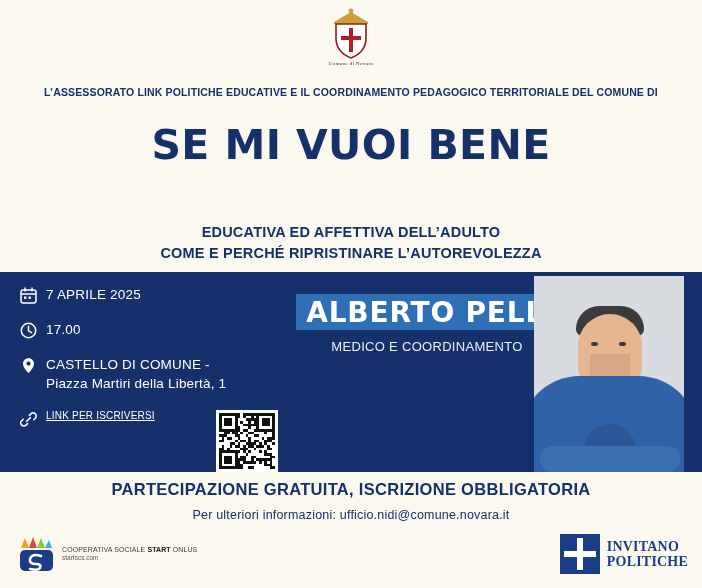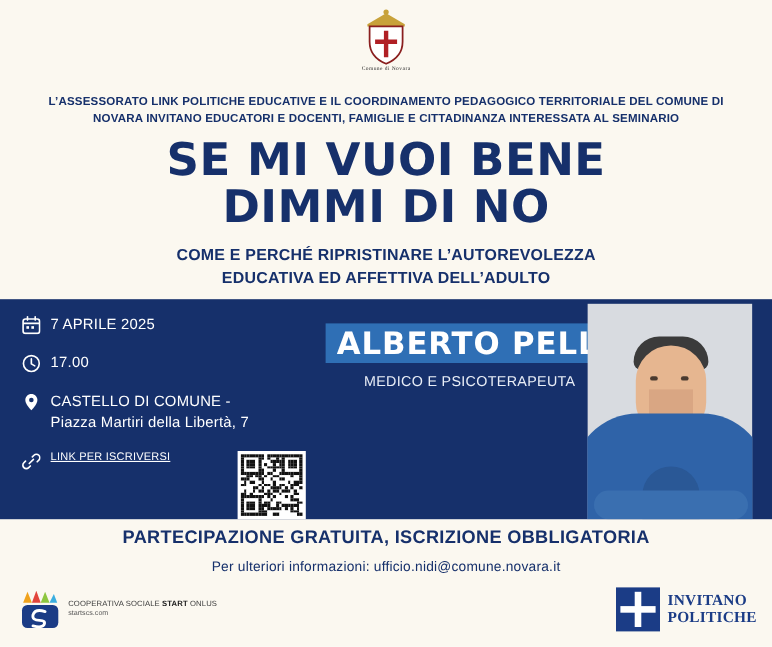--- a/index.html
+++ b/index.html
@@ -283,31 +283,29 @@
         <path d="M21 20 L25 20 L25 28 L33 28 L33 32 L25 32 L25 44 L21 44 L21 32 L13 32 L13 28 L21 28 Z" fill="#b01f24"></path>
         <path d="M10 13 L36 13" stroke="#c8a23a" stroke-width="2"></path>
         <circle cx="23" cy="3" r="2.4" fill="#c8a23a"></circle>
       </svg>
     </div>
     <div class="crest-caption">Comune di Novara</div>
   </div>
 
   <div class="intro">
     <div>L’ASSESSORATO LINK POLITICHE EDUCATIVE E IL  COORDINAMENTO PEDAGOGICO TERRITORIALE  DEL COMUNE DI</div>
-    <div>NOVARA  INVITANO EDUCATORI E DOCENTI, FAMIGLIE E CITTADINANZA INTERESSATA AL SEMINARIO</div>
   </div>
 
   <div class="title">
     <span>SE MI VUOI BENE</span>
-    <span class="l2">DIMMI DI NO</span>
   </div>
 
   <div class="subtitle">
+    <div>EDUCATIVA ED AFFETTIVA DELL’ADULTO</div>
     <div>COME E PERCHÉ RIPRISTINARE L’AUTOREVOLEZZA</div>
-    <div>EDUCATIVA ED AFFETTIVA DELL’ADULTO</div>
   </div>
 
   <div class="band"></div>
 
   <div class="info">
 
     <div class="info-row">
       <div class="info-icon">
         <svg width="17" height="17" viewBox="0 0 17 17">
           <rect x="1" y="3" width="15" height="13" rx="2.2" fill="none" stroke="#ffffff" stroke-width="1.5"></rect>
@@ -332,21 +330,21 @@
 
     <div class="info-row">
       <div class="info-icon">
         <svg width="17" height="17" viewBox="0 0 17 17">
           <path d="M8.5 1.2 C5.4 1.2 3 3.6 3 6.7 C3 10.8 8.5 16 8.5 16 C8.5 16 14 10.8 14 6.7 C14 3.6 11.6 1.2 8.5 1.2 Z" fill="#ffffff"></path>
           <circle cx="8.5" cy="6.6" r="2.1" fill="#16306b"></circle>
         </svg>
       </div>
       <div class="info-text">
         <span>CASTELLO DI COMUNE  -</span>
-        <span class="line2">Piazza Martiri della Libertà, 7</span>
+        <span class="line2">Piazza Martiri della Libertà, 1</span>
       </div>
     </div>
 
     <div class="info-row">
       <div class="info-icon">
         <svg width="17" height="17" viewBox="0 0 17 17">
           <path d="M6.6 10.4 L10.4 6.6" stroke="#ffffff" stroke-width="1.5" stroke-linecap="round"></path>
           <path d="M9.4 4.4 L10.9 2.9 A3.1 3.1 0 0 1 15.3 7.3 L13.8 8.8" stroke="#ffffff" stroke-width="1.5" fill="none" stroke-linecap="round"></path>
           <path d="M7.6 12.6 L6.1 14.1 A3.1 3.1 0 0 1 1.7 9.7 L3.2 8.2" stroke="#ffffff" stroke-width="1.5" fill="none" stroke-linecap="round"></path>
         </svg>
@@ -799,21 +797,21 @@
         <div style="background: rgb(255, 255, 255);"></div>
         <div style="background: rgb(17, 17, 17);"></div>
         <div style="background: rgb(17, 17, 17);"></div>
       </div>
   </div>
 
   <div class="speaker-banner">
     <span class="speaker-name">ALBERTO PELLAI</span>
   </div>
   <div class="speaker-role">
-    <span>MEDICO E PSICOTERAPEUTA</span>
+    <span>MEDICO E COORDINAMENTO</span>
   </div>
 
   <div class="photo">
     <div class="bg"></div>
     <div class="hair"></div>
     <div class="head"></div>
     <div class="eye l"></div>
     <div class="eye r"></div>
     <div class="mouth"></div>
     <div class="neck"></div>

